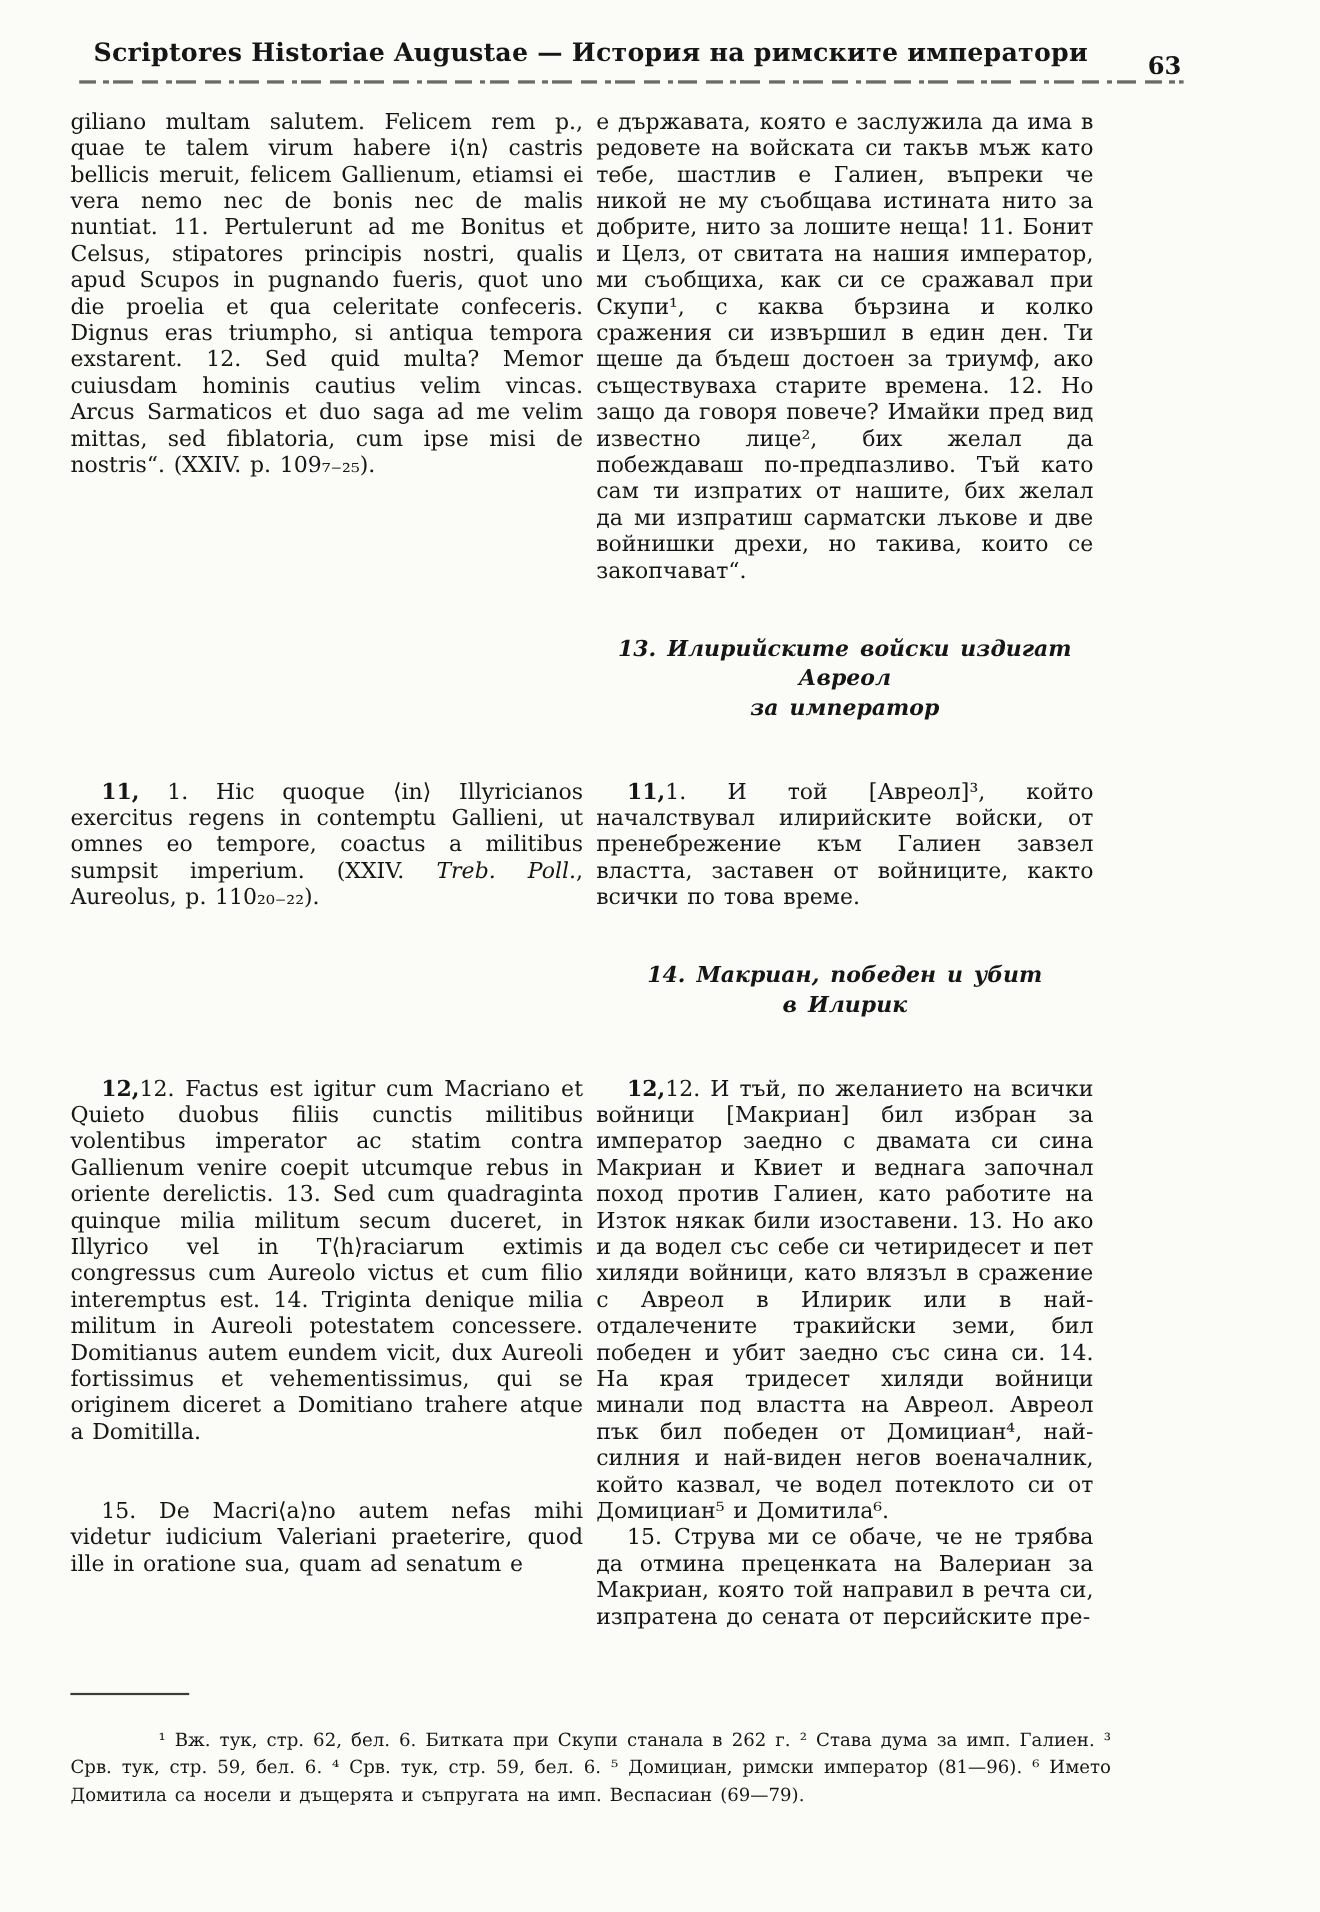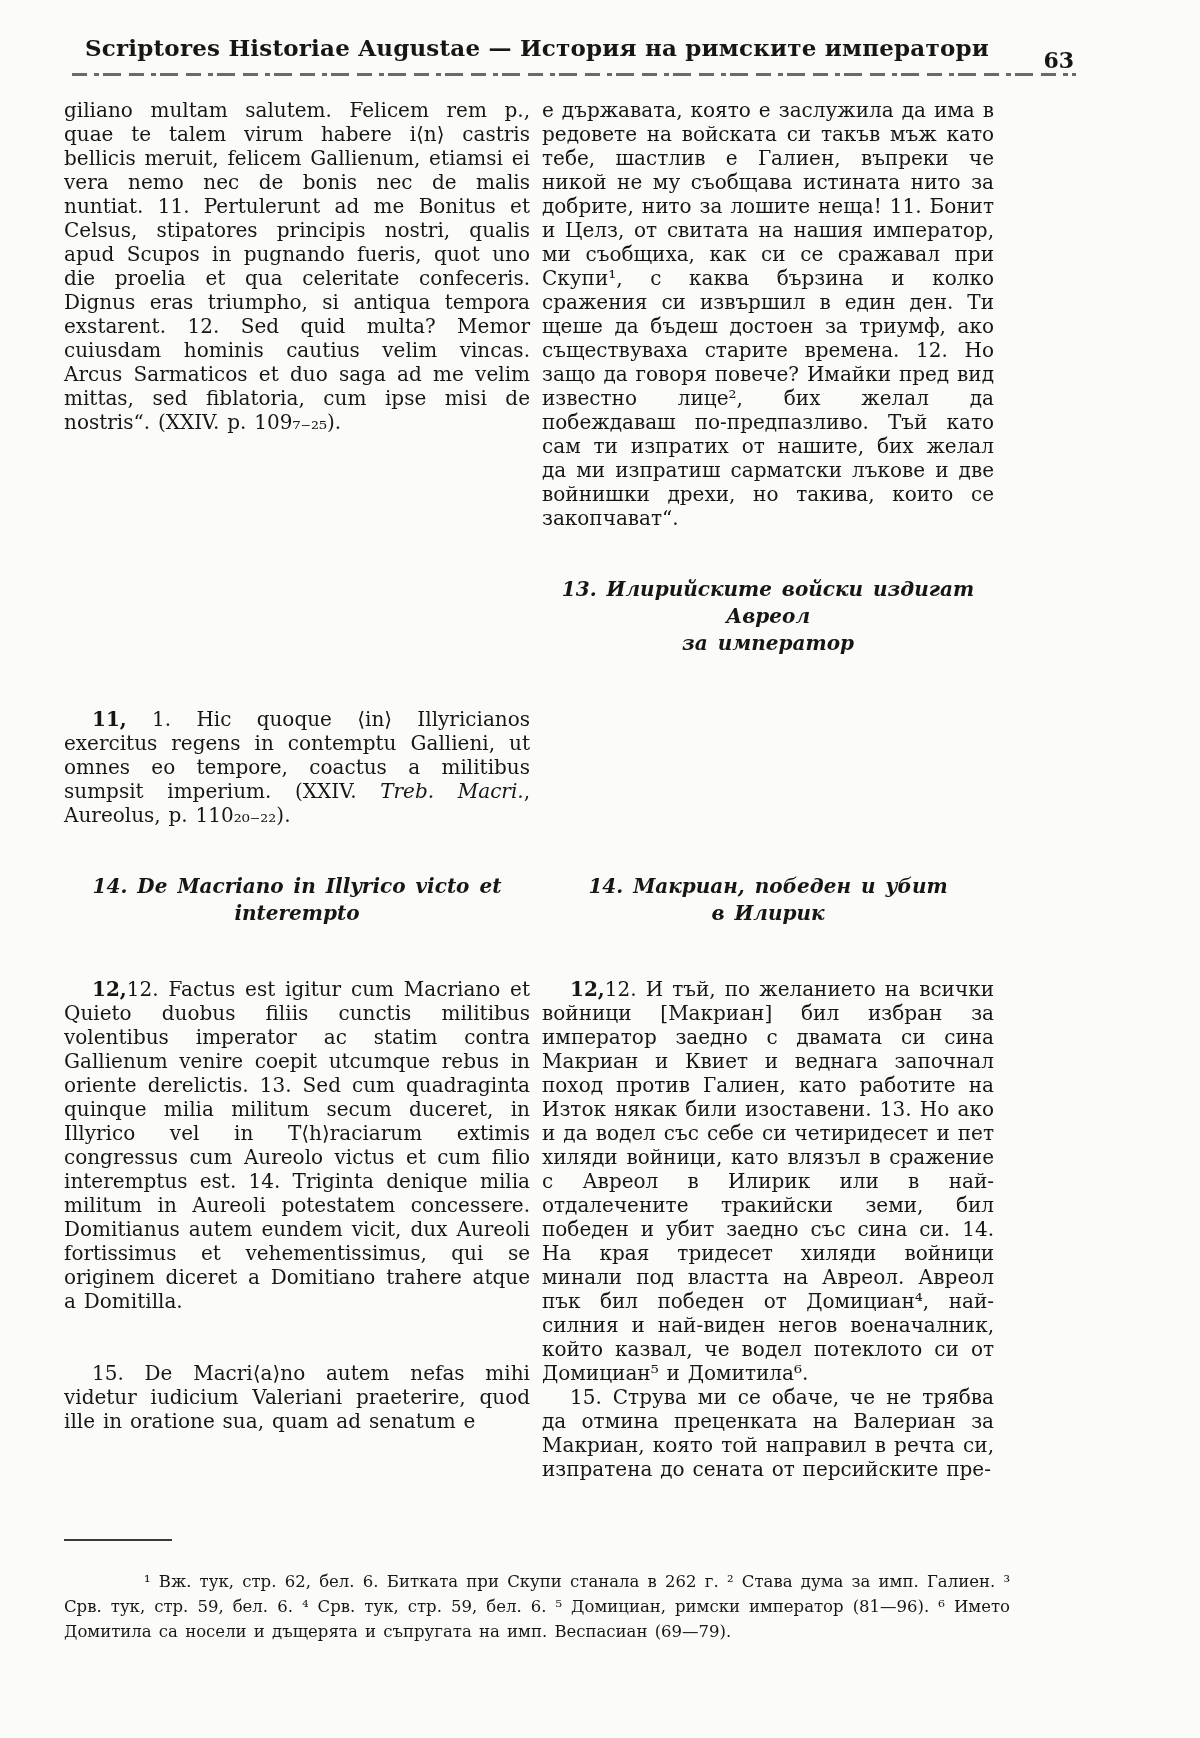--- a/index.html
+++ b/index.html
@@ -110,25 +110,26 @@
 
   <main class="columns">
 
     <p class="para c1 r1">giliano multam salutem. Felicem rem p., quae te talem virum habere i⟨n⟩ castris bellicis meruit, felicem Gallienum, etiamsi ei vera nemo nec de bonis nec de malis nuntiat. 11. Pertulerunt ad me Bonitus et Celsus, stipatores principis nostri, qualis apud Scupos in pugnando fueris, quot uno die proelia et qua celeritate confeceris. Dignus eras triumpho, si antiqua tempora exstarent. 12. Sed quid multa? Memor cuiusdam hominis cautius velim vincas. Arcus Sarmaticos et duo saga ad me velim mittas, sed fiblatoria, cum ipse misi de nostris“. (XXIV. p. 109₇₋₂₅).</p>
     <p class="para c2 r1">е държавата, която е заслужила да има в редовете на войската си такъв мъж като тебе, шастлив е Галиен, въпреки че никой не му съобщава истината нито за добрите, нито за лошите неща! 11. Бонит и Целз, от свитата на нашия император, ми съобщиха, как си се сражавал при Скупи¹, с каква бързина и колко сражения си извършил в един ден. Ти щеше да бъдеш достоен за триумф, ако съществуваха старите времена. 12. Но защо да говоря повече? Имайки пред вид известно лице², бих желал да побеждаваш по-предпазливо. Тъй като сам ти изпратих от нашите, бих желал да ми изпратиш сарматски лъкове и две войнишки дрехи, но такива, които се закопчават“.</p>
 
     <h3 class="section-heading c2 r2">13. Илирийските войски издигат Авреол
 за император</h3>
 
     <p class="para indent c1 r3">
-      <span class="para-num">11,</span><span> 1. Hic quoque ⟨in⟩ Illyricianos exercitus regens in contemptu Gallieni, ut omnes eo tempore, coactus a militibus sumpsit imperium. (XXIV. </span><span class="cite-italic">Treb. Macri.</span><span>, Aureolus, p. 110₂₀₋₂₂).</span>
+      <span class="para-num">11,</span><span> 1. Hic quoque ⟨in⟩ Illyricianos exercitus regens in contemptu Gallieni, ut omnes eo tempore, coactus a militibus sumpsit imperium. (XXIV. </span><span class="cite-italic">Treb. Poll.</span><span>, Aureolus, p. 110₂₀₋₂₂).</span>
+    </p>
+    <p class="para indent c2 r3">
+      <span class="para-num">11,</span><span>1. И той [Авреол]³, който началствувал илирийските войски, от пренебрежение към Галиен завзел властта, заставен от войниците, както всички по това време.</span>
     </p>
 
-    <h3 class="section-heading c1 r4">14. De Macriano in Illyrico victo et
-interempto</h3>
     <h3 class="section-heading c2 r4">14. Макриан, победен и убит
 в Илирик</h3>
 
     <div class="c1 r5">
       <p class="para indent">
         <span class="para-num">12,</span><span>12. Factus est igitur cum Macriano et Quieto duobus filiis cunctis militibus volentibus imperator ac statim contra Gallienum venire coepit utcumque rebus in oriente derelictis. 13. Sed cum quadraginta quinque milia militum secum duceret, in Illyrico vel in T⟨h⟩raciarum extimis congressus cum Aureolo victus et cum filio interemptus est. 14. Triginta denique milia militum in Aureoli potestatem concessere. Domitianus autem eundem vicit, dux Aureoli fortissimus et vehementissimus, qui se originem diceret a Domitiano trahere atque a Domitilla.</span>
       </p>
       <p class="para indent para-15-left">15. De Macri⟨a⟩no autem nefas mihi videtur iudicium Valeriani praeterire, quod ille in oratione sua, quam ad senatum e</p>
     </div>
     <div class="c2 r5">

